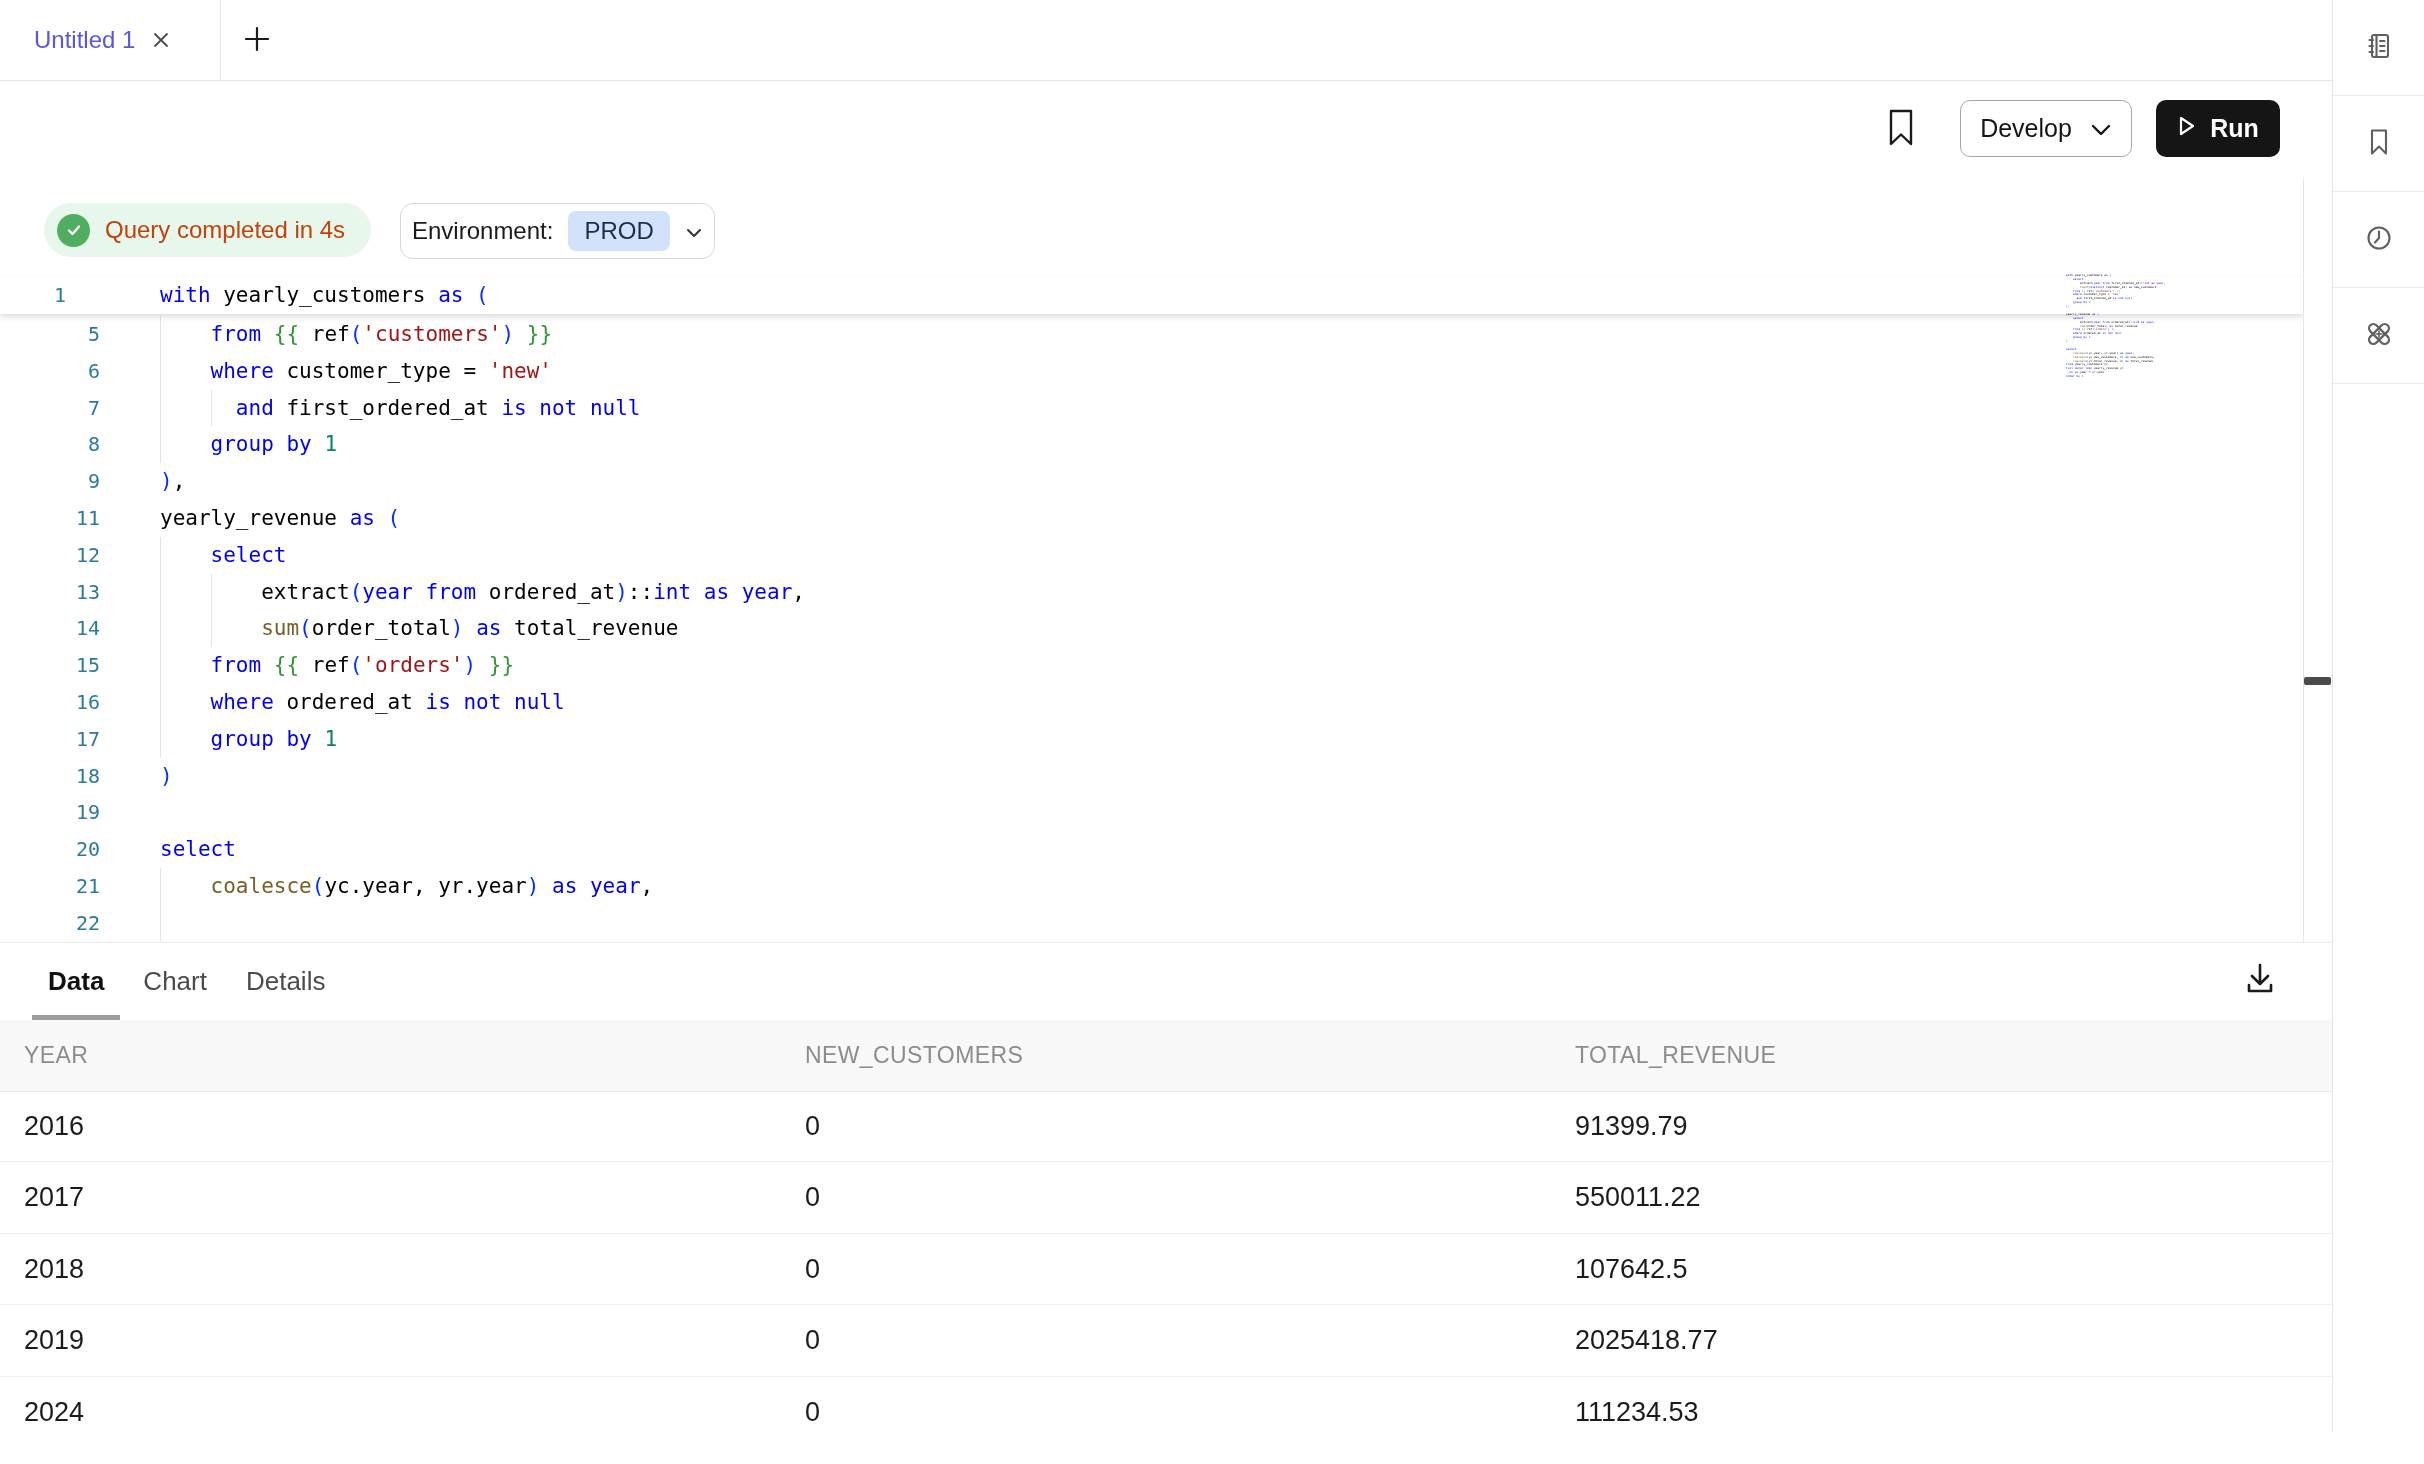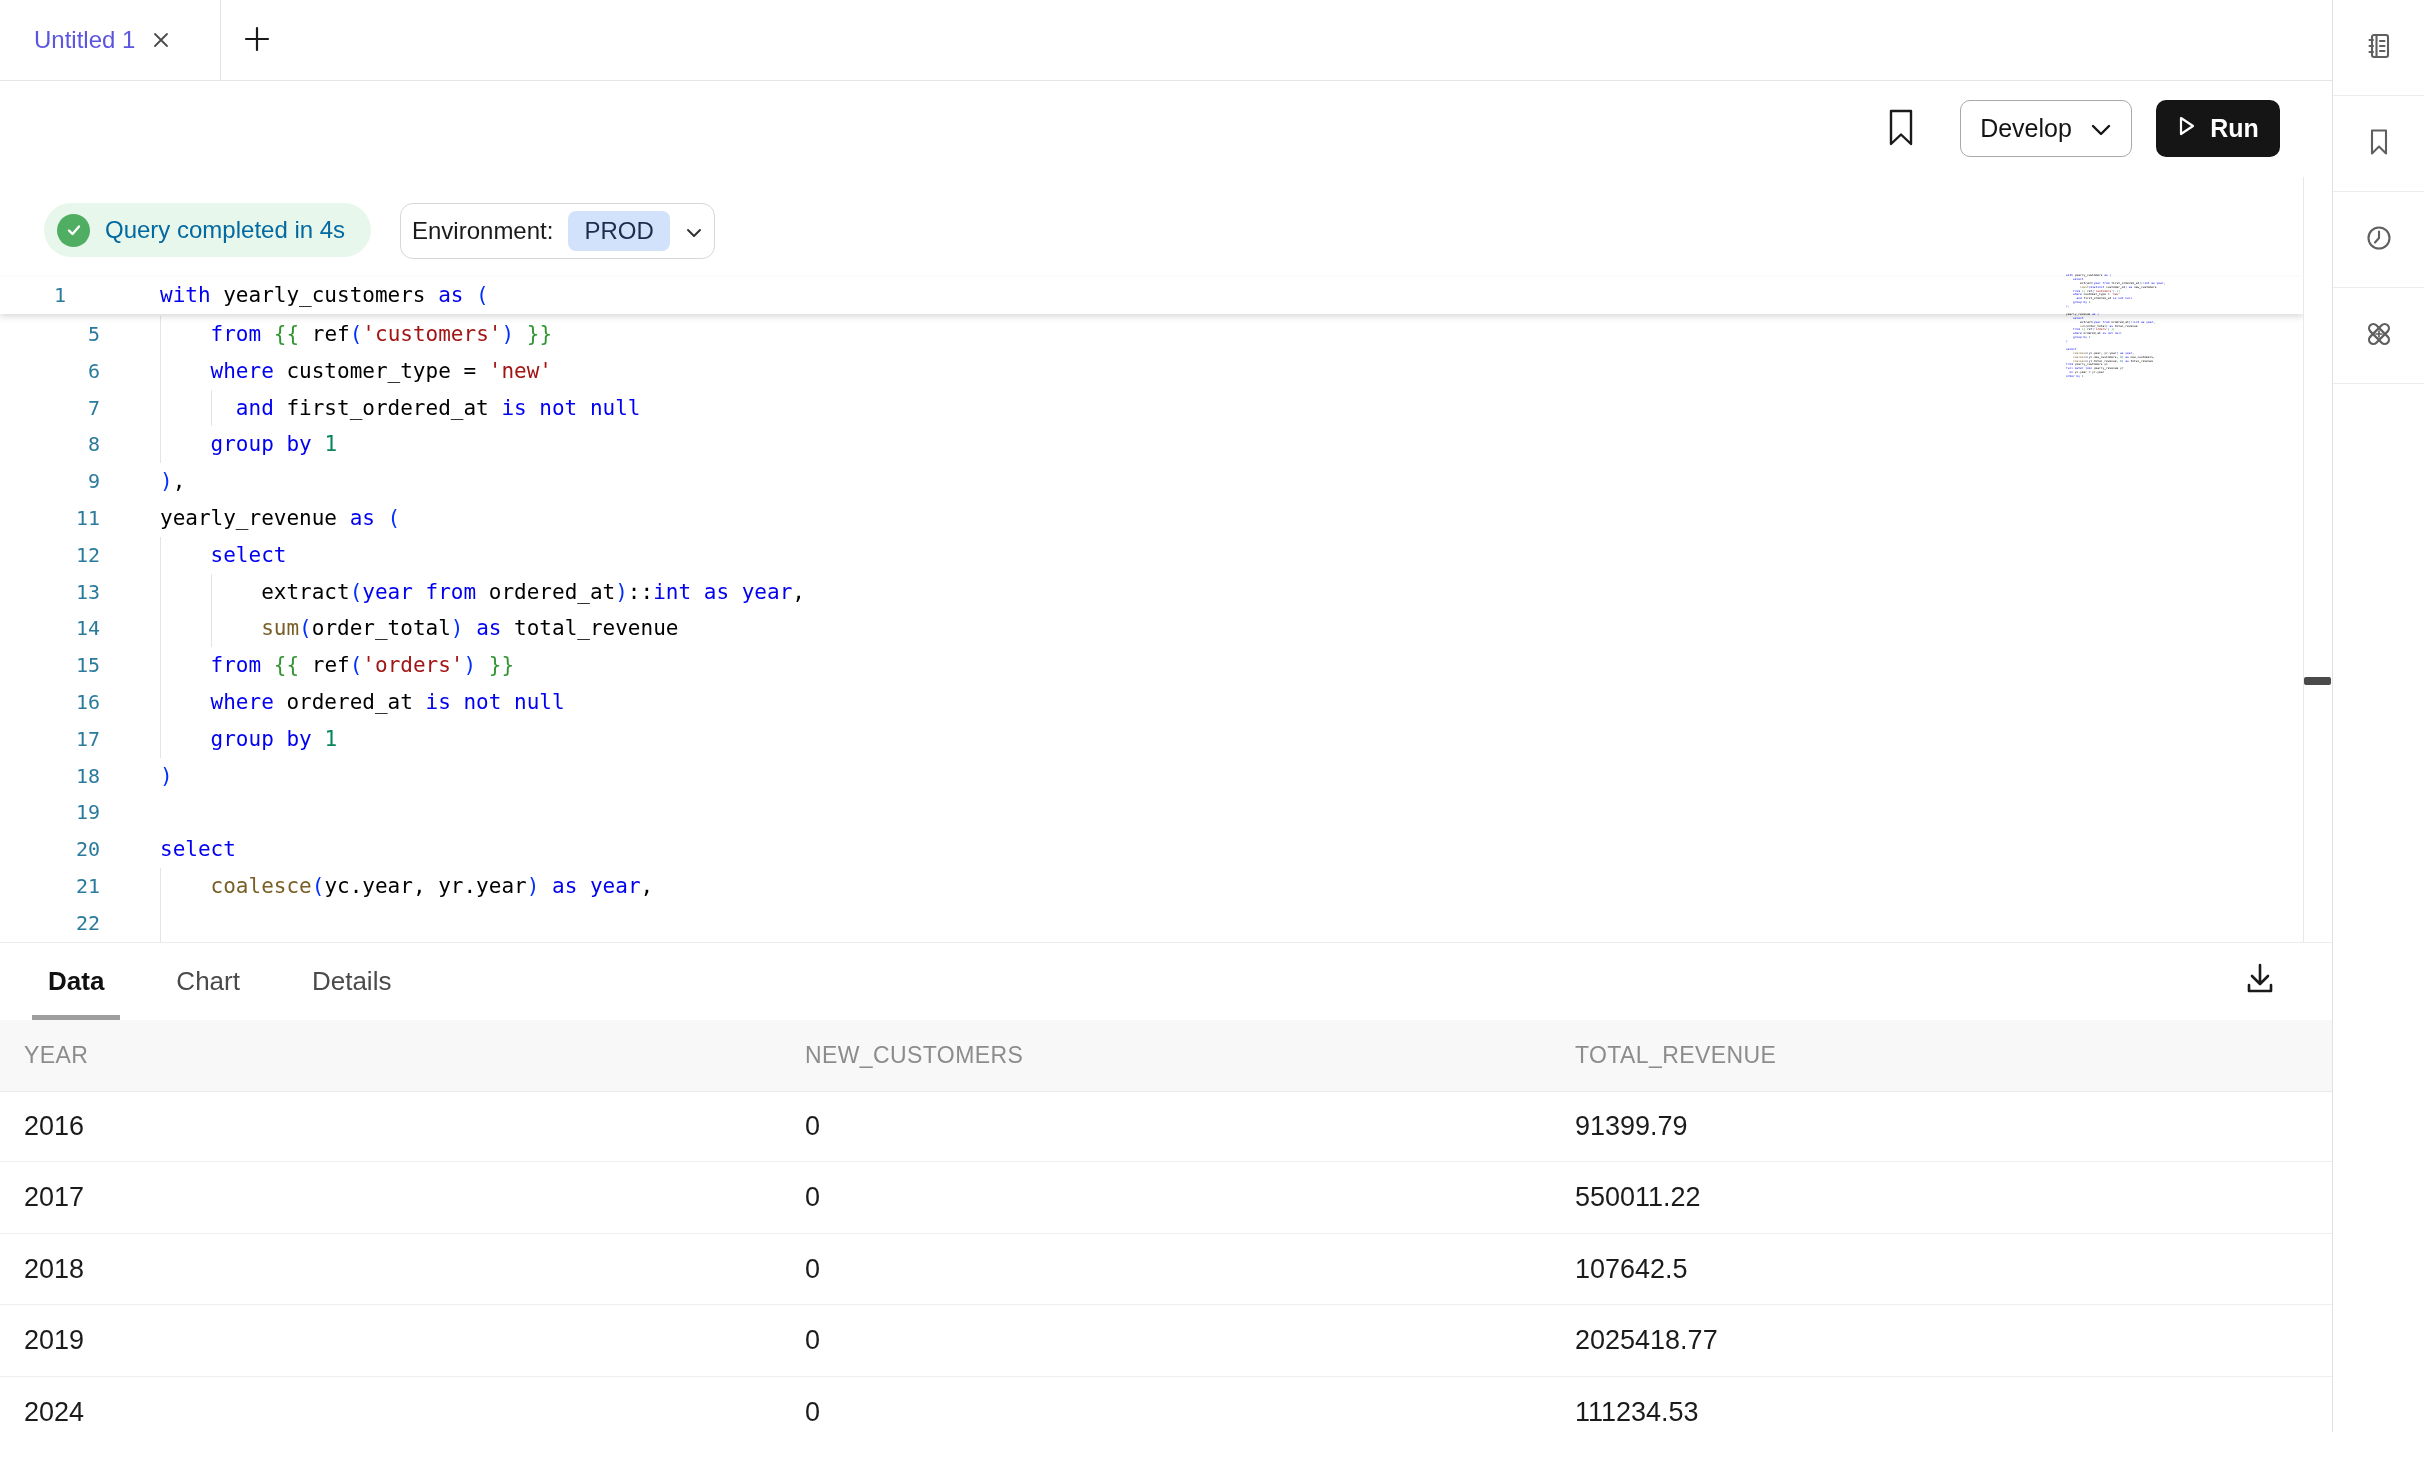--- a/index.html
+++ b/index.html
@@ -28,21 +28,21 @@
                border:1.5px solid #a8a8a8;border-radius:10px;display:flex;align-items:center;
                justify-content:center;gap:18px;font-size:25px;color:#141414;cursor:pointer;
                font-family:"Liberation Sans",sans-serif;}
   .run-btn{position:absolute;left:2156px;top:19px;width:124px;height:57px;background:#151515;color:#fff;
            border:none;border-radius:10px;display:flex;align-items:center;justify-content:center;gap:13px;
            font-size:25px;font-weight:600;cursor:pointer;font-family:"Liberation Sans",sans-serif;}
 
   
   .statusrow{position:absolute;left:0;top:176px;width:2332px;height:94px;background:#fff;}
   .query-pill{position:absolute;left:44px;top:27px;height:54px;border-radius:27px;background:#e7f7eb;
-              color:#0369a1;display:flex;align-items:center;gap:15px;padding:0 26px 0 13px;
+              color:#c2410c;display:flex;align-items:center;gap:15px;padding:0 26px 0 13px;
               font-size:24px;font-weight:500;}
   .check-circle{width:33px;height:33px;border-radius:50%;background:#4fae61;display:flex;
                 align-items:center;justify-content:center;}
   .env-box{position:absolute;left:400px;top:27px;height:54px;border:1px solid #d7d7d7;border-radius:13px;
            display:flex;align-items:center;gap:15px;padding:0 11px;font-size:24px;background:#fff;cursor:pointer;}
   .env-pill{background:#d3e2fb;color:#1d2c4c;border-radius:8px;padding:6px 16px;font-weight:500;}
 
   
   .editor{position:absolute;left:0;top:270px;width:2303px;height:676px;overflow:hidden;background:#fff;
           font-family:"DejaVu Sans Mono",monospace;font-size:21px;}
@@ -57,21 +57,21 @@
   .tk-k{color:#0101f0}.tk-b{color:#0431fa}.tk-p{color:#000}.tk-f{color:#795e26}
   .tk-s{color:#a31515}.tk-su{color:#a31515;text-underline-offset:3px;}
   .tk-n{color:#098658}.tk-j{color:#319331}
   .minimap{position:absolute;left:2066px;top:4px;width:120px;z-index:6;font-size:2.9px;line-height:3.9px;}
   .mm-line{white-space:pre;height:3.9px;overflow:hidden;}
   .scroll-line{position:absolute;left:2303px;top:177px;width:1px;height:765px;background:#e8e8e8;}
   .scroll-thumb{position:absolute;left:2304px;top:677px;width:27px;height:8px;background:#4a4a4a;border-radius:2px;}
 
   
   .results{position:absolute;left:0;top:942px;width:2332px;height:498px;background:#fff;border-top:1px solid #ececec;}
-  .res-tabs{position:absolute;left:36px;top:0;height:77px;display:flex;gap:48px;}
+  .res-tabs{position:absolute;left:36px;top:0;height:77px;display:flex;gap:15px;}
   .res-tab{font-size:26px;color:#4a4a4a;display:flex;align-items:center;height:77px;padding:0 12px;
            position:relative;cursor:pointer;}
   .res-tab.active{color:#111;font-weight:700;}
   .res-tab.active::after{content:"";position:absolute;left:-4px;right:-4px;bottom:0;height:5px;background:#9e9e9e;}
   .download-btn{position:absolute;left:2238px;top:14px;width:44px;height:44px;}
   .thead{position:absolute;left:0;top:77px;width:100%;height:71px;background:#f8f8f8;
          border-bottom:1px solid #e9e9e9;}
   .th{position:absolute;top:0;line-height:71px;font-size:23px;color:#8c8c8c;letter-spacing:0.4px;}
   .tbody{position:absolute;left:0;top:148px;right:0;}
   .trow{position:relative;height:70.4px;border-bottom:1px solid #eeeeee;}

